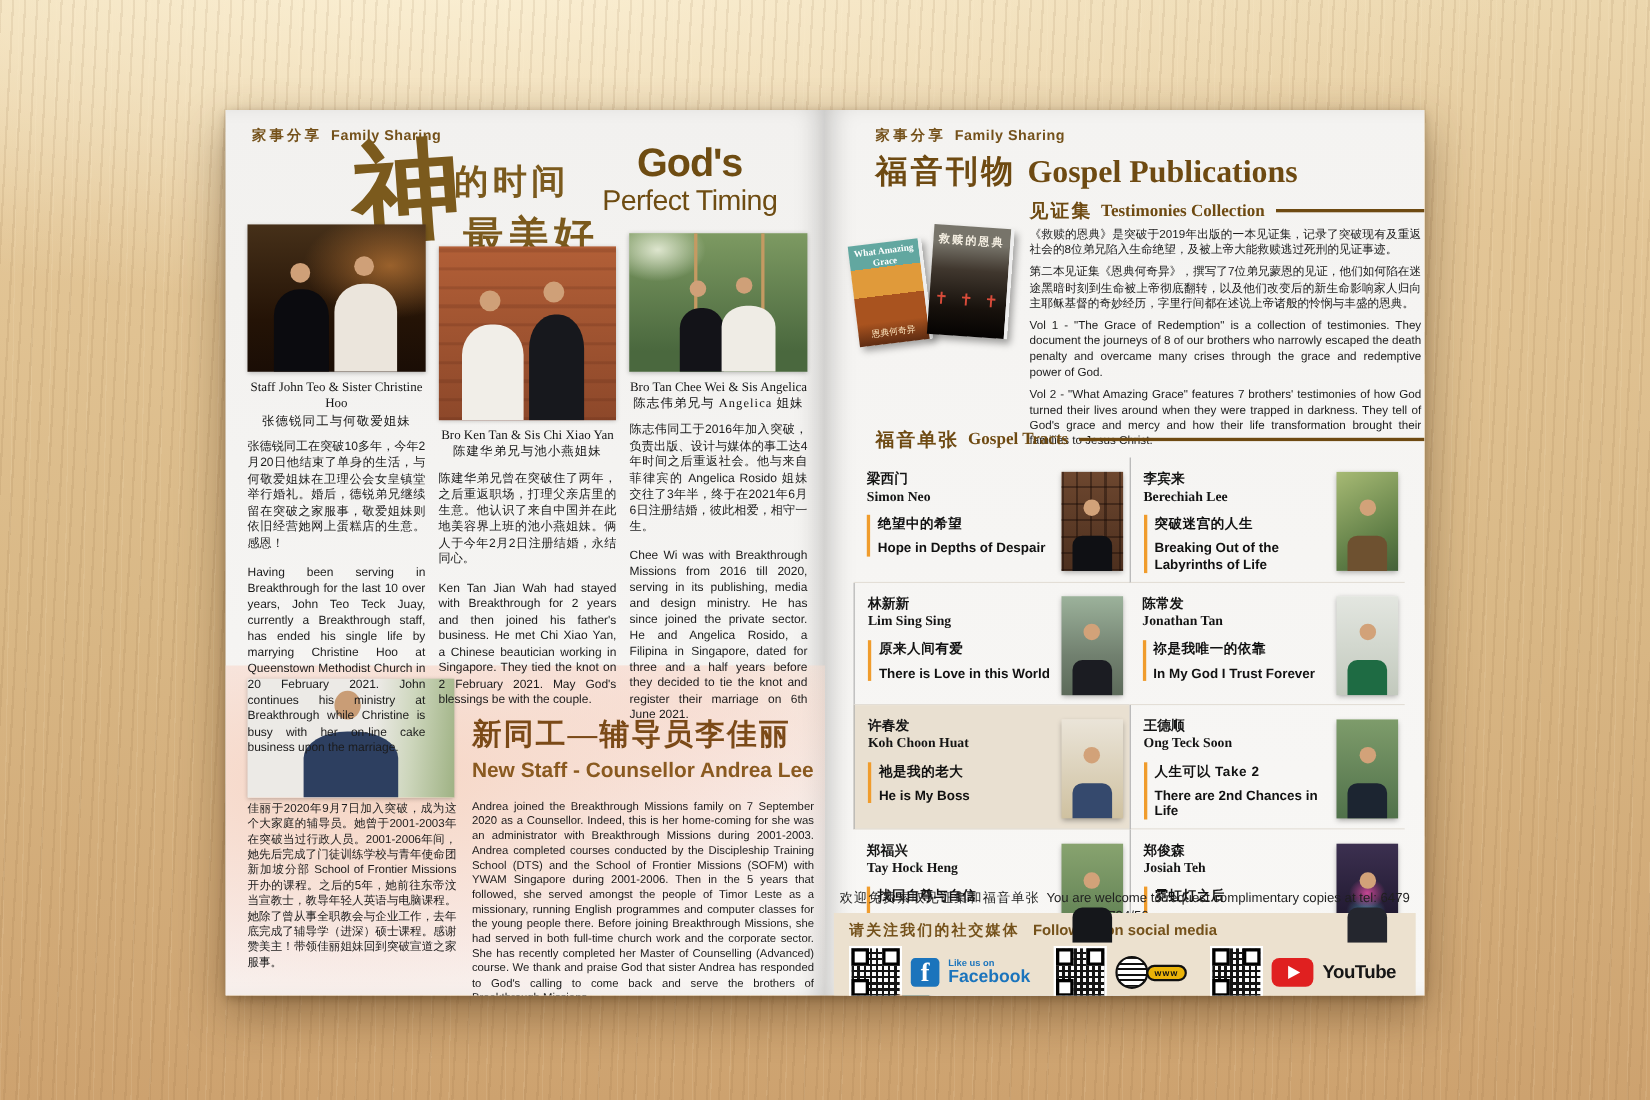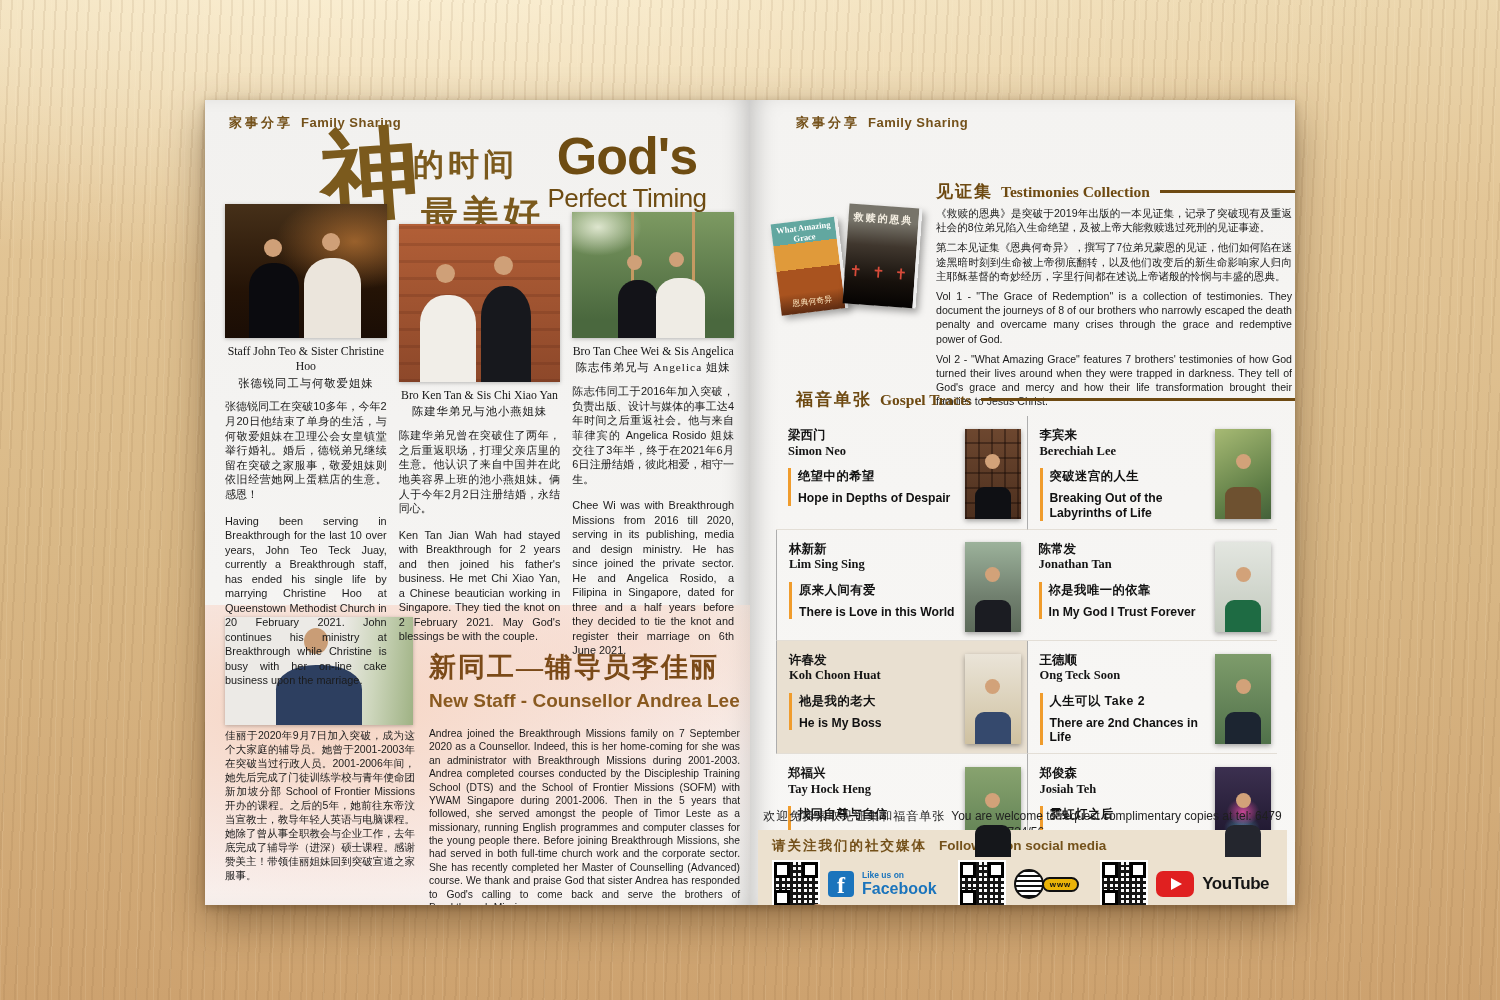--- a/index.html
+++ b/index.html
@@ -21,21 +21,21 @@
   .pgL .tag{left:24px;} .pgR .tag{left:46px;}
 
   
   .bigchar{position:absolute;left:116px;top:26px;font-family:"Liberation Serif","DejaVu Serif",serif;
     font-weight:700;font-size:98px;line-height:1;color:#7b5a1d;transform:rotate(-4deg);}
   .cnl{position:absolute;left:208px;top:44px;color:#7b5a1d;font-weight:700;
     font-family:"Liberation Serif","DejaVu Serif",serif;}
   .cnl .l1{font-size:31px;letter-spacing:4px;}
   .cnl .l2{font-size:37px;letter-spacing:4px;margin-top:4px;margin-left:8px;}
   .entitle{position:absolute;left:332px;top:30px;width:180px;text-align:center;color:#6e4c12;}
-  .entitle .g1{font-size:52px;font-weight:800;letter-spacing:-1px;line-height:1;}
+  .entitle .g1{font-size:36px;font-weight:800;letter-spacing:-1px;line-height:1;}
   .entitle .g2{font-size:26px;font-weight:400;letter-spacing:-.5px;line-height:1.05;margin-top:3px;text-align:center;}
 
   
   .cols{position:absolute;left:20px;right:16px;top:104px;display:flex;gap:12px;z-index:2;}
   .col{flex:1;min-width:0;}
   .cap{font-family:"Liberation Serif","DejaVu Serif",serif;text-align:center;font-size:11.8px;
     color:#141414;margin-top:6px;line-height:1.3;}
   .cap .capzh{font-size:11.3px;letter-spacing:1px;margin-top:1px;}
   .pzh{margin-top:9px;font-size:11px;line-height:1.33;text-align:justify;color:#1b1b1b;}
   .pen{margin-top:12px;font-size:10.9px;line-height:1.33;text-align:justify;color:#1b1b1b;}
@@ -250,20 +250,23 @@
       <div class="bzh">佳丽于2020年9月7日加入突破，成为这个大家庭的辅导员。她曾于2001-2003年在突破当过行政人员。2001-2006年间，她先后完成了门徒训练学校与青年使命团新加坡分部 School of Frontier Missions 开办的课程。之后的5年，她前往东帝汶当宣教士，教导年轻人英语与电脑课程。她除了曾从事全职教会与企业工作，去年底完成了辅导学（进深）硕士课程。感谢赞美主！带领佳丽姐妹回到突破宣道之家服事。</div>
       <div class="ben">Andrea joined the Breakthrough Missions family on 7 September 2020 as a Counsellor. Indeed, this is her home-coming for she was an administrator with Breakthrough Missions during 2001-2003. Andrea completed courses conducted by the Discipleship Training School (DTS) and the School of Frontier Missions (SOFM) with YWAM Singapore during 2001-2006. Then in the 5 years that followed, she served amongst the people of Timor Leste as a missionary, running English programmes and computer classes for the young people there. Before joining Breakthrough Missions, she had served in both full-time church work and the corporate sector. She has recently completed her Master of Counselling (Advanced) course. We thank and praise God that sister Andrea has responded to God's calling to come back and serve the brothers of Breakthrough Missions.</div>
     </div>
   </div>
 
   <div class="page pgR">
     <div class="tag">
       <span class="zh">家事分享</span><span>Family Sharing</span>
     </div>
 
+    <div class="gtitle">
+      <span class="zh">福音刊物</span><span>Gospel Publications</span>
+    </div>
 
     <div class="shead sh1">
       <span class="zh">见证集</span>
       <span class="en">Testimonies Collection</span>
       <span class="rule"></span>
     </div>
 
     <div class="books">
       <div class="bk bk1">
         <div class="t1">What Amazing Grace</div>

